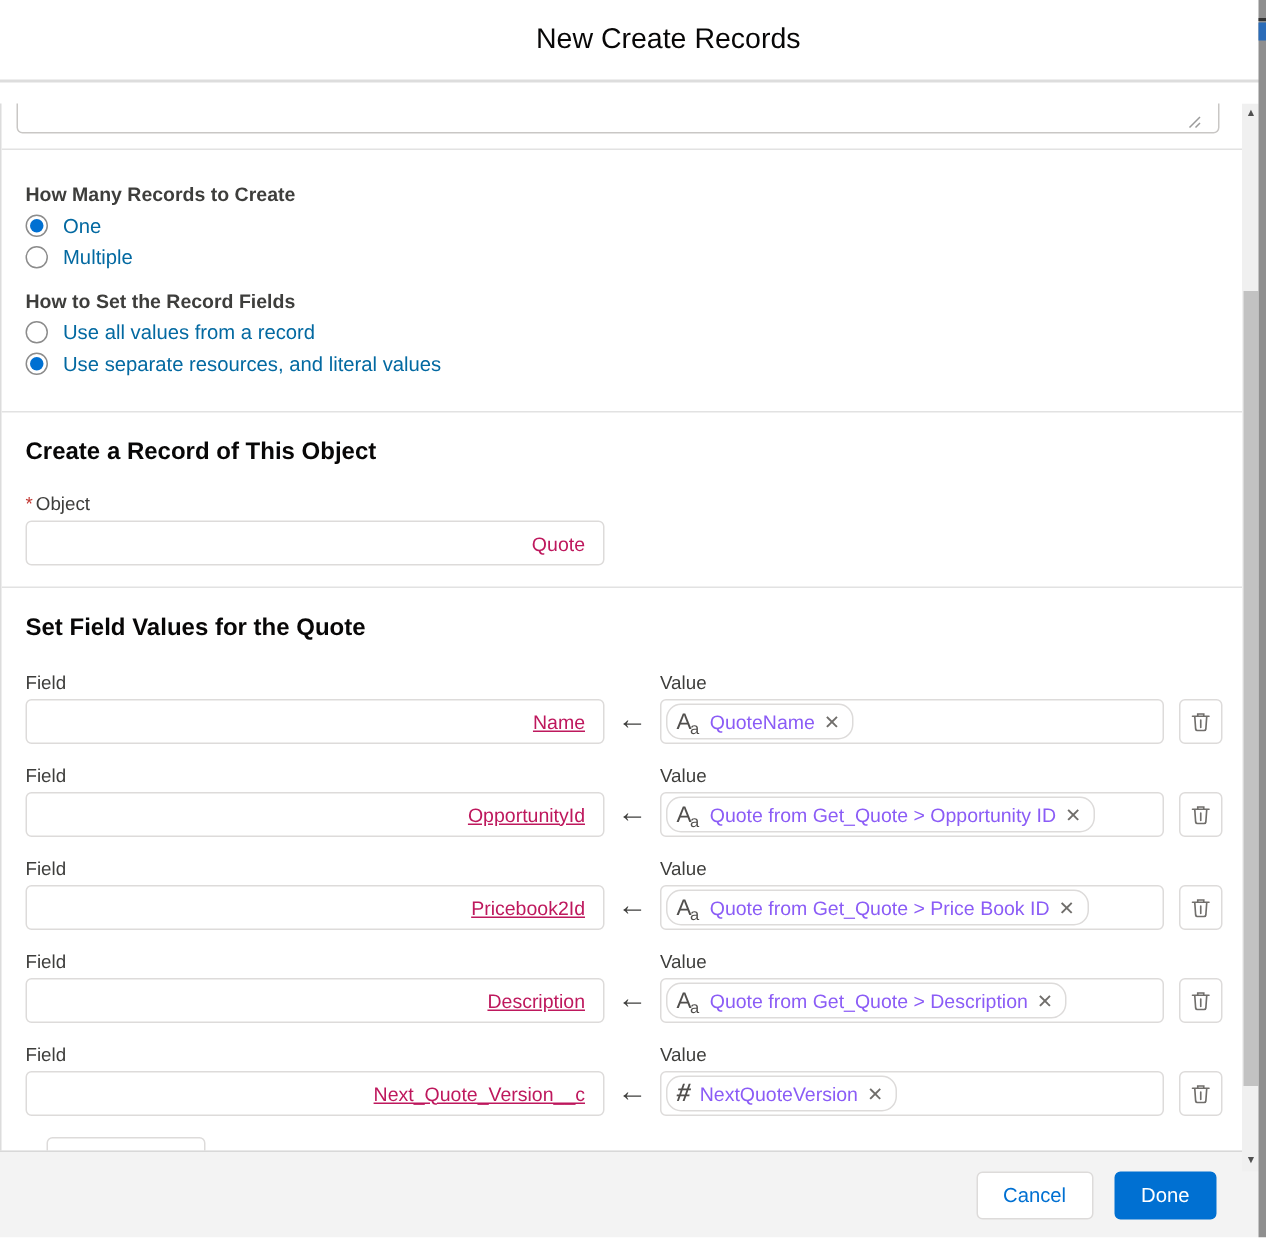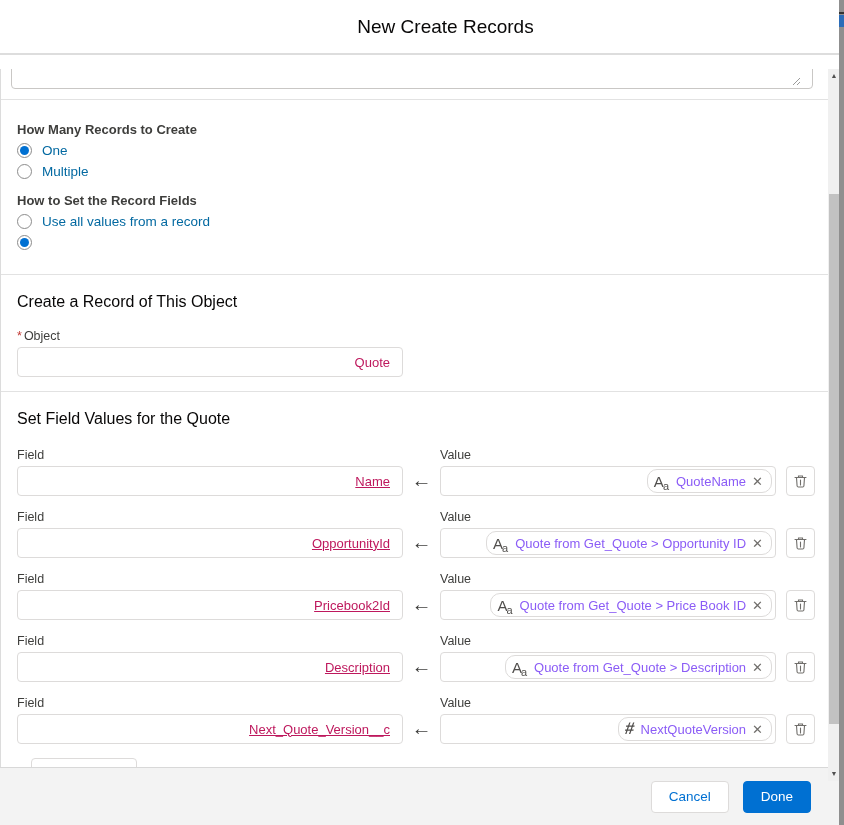--- a/index.html
+++ b/index.html
@@ -54,21 +54,21 @@
     border:1px solid #8c8c8c; background:#fff; margin-right:10px; position:relative;
     flex:0 0 auto;
   }
   .radio.checked::after {
     content:""; position:absolute; top:2px; left:2px; width:9px; height:9px;
     border-radius:50%; background:#0070d2;
   }
   .radio-label { color:#0369a1; font-size:13.5px; }
   
   .section { padding-left:16px; }
-  .section-heading { font-size:16px; color:#080707; font-weight:400; margin-top:18px; }
+  .section-heading { font-size:16px; color:#080707; font-weight:700; margin-top:18px; }
   .input-label { font-size:12.5px; color:#3e3e3c; margin-bottom:4px; }
   .req { color:#c23934; margin-right:2px; }
   .obj-label { margin-top:18px; }
   .text-input {
     height:30px; border:1px solid #dddbda; border-radius:4px; background:#fff;
     font-family:"Liberation Sans", sans-serif; font-size:13px; color:#be185d;
     padding:0 12px; outline:none; display:block;text-align:right;
   }
   .obj-input { width:386px; margin-top:2px; }
   
@@ -76,21 +76,21 @@
   .fv-row { display:flex; align-items:flex-end; margin-bottom:14px; }
   .field-col { width:386px; }
   .field-col .text-input { width:386px;text-decoration:underline; }
   .arrow-cell {
     width:37px; text-align:center; font-size:20px; color:#3e3e3c;
     padding-bottom:4px; flex:0 0 auto;
   }
   .value-col { width:336px; }
   .combobox {
     width:336px; height:30px; border:1px solid #dddbda; border-radius:4px;
-    background:#fff; display:flex; align-items:center; padding:0 3px;justify-content:flex-end;
+    background:#fff; display:flex; align-items:center; padding:0 3px;
   }
   .pill {
     display:inline-flex; align-items:center; height:24px;
     border:1px solid #dddbda; border-radius:10px; background:#fff;
     padding:0 8px 0 6px; max-width:100%;
   }
   .type-icon { color:#514f4d; margin-right:6px; white-space:nowrap; }
   .type-icon .big { font-size:15px; }
   .type-icon .small { font-size:11px; position:relative; top:3px; left:-1px; }
   .type-icon.hash { font-size:17px; font-weight:600; display:inline-block; transform:skewX(-8deg); }
@@ -167,20 +167,21 @@
       <span class="radio-label">Multiple</span>
     </div>
 
     <div class="group-label second">How to Set the Record Fields</div>
     <div class="radio-row">
       <span class="radio"></span>
       <span class="radio-label">Use all values from a record</span>
     </div>
     <div class="radio-row">
       <span class="radio checked"></span>
+      <span class="radio-label">Use separate resources, and literal values</span>
     </div>
   </div>
 
   <div class="divider d2"></div>
 
   <div class="section">
     <div class="section-heading">Create a Record of This Object</div>
     <div class="input-label obj-label">
       <span class="req">*</span><span>Object</span>
     </div>

